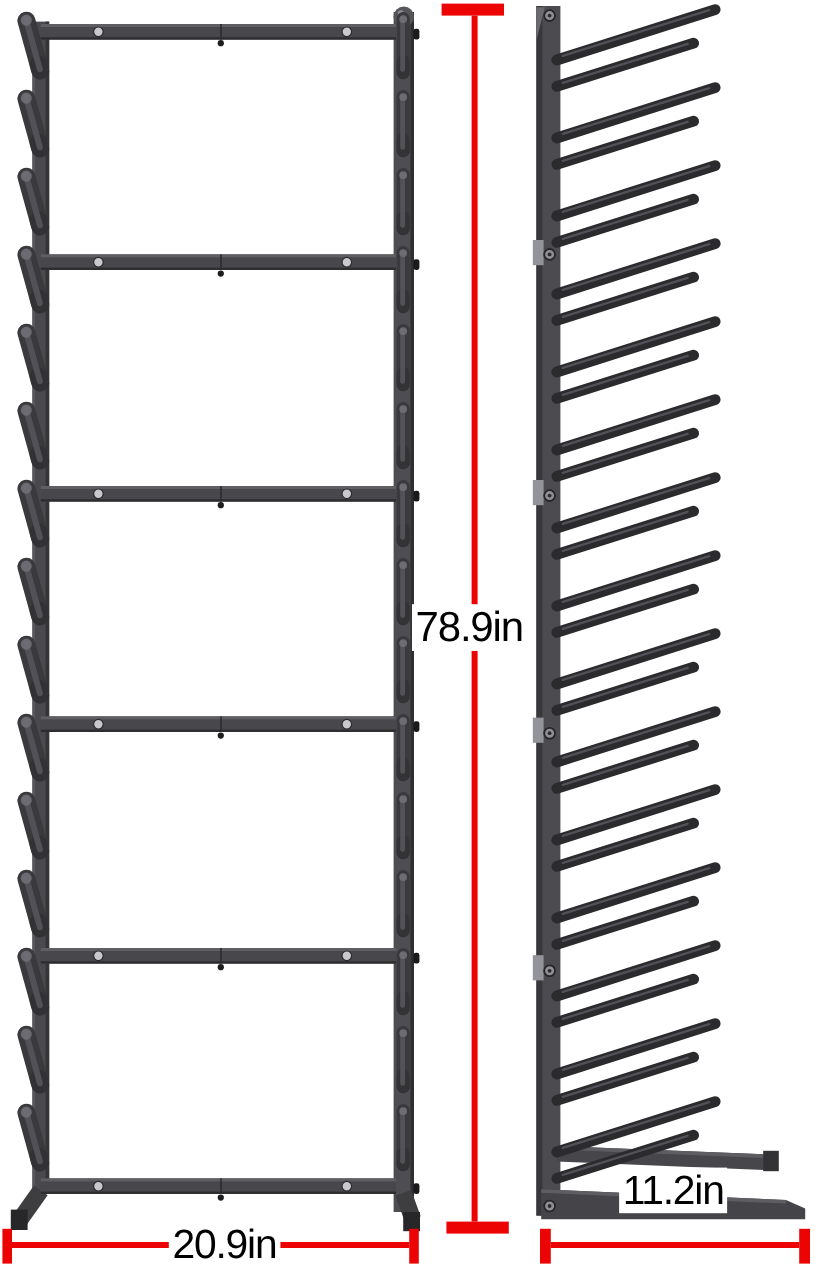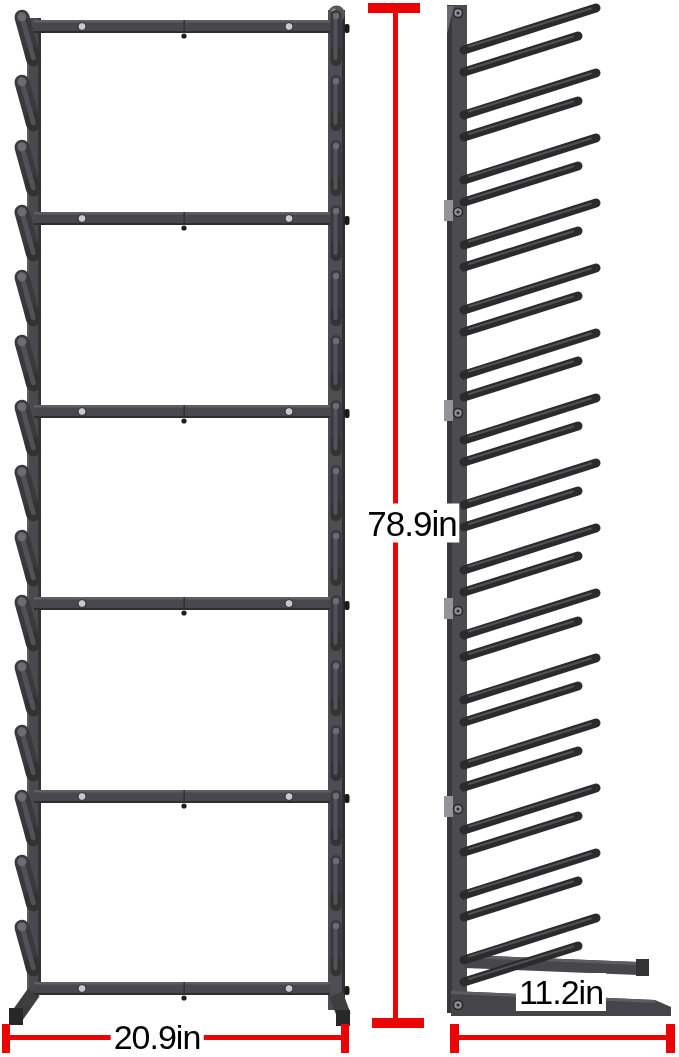--- a/index.html
+++ b/index.html
@@ -386,28 +386,28 @@
         <circle cx="458" cy="809" r="1.6" fill="#2c2c2e"></circle>
         <circle cx="458" cy="1005" r="4.5" fill="#8f8f95" stroke="#262628" stroke-width="1.5"></circle>
         <circle cx="458" cy="1005" r="1.6" fill="#2c2c2e"></circle>
       </g>
     </svg>
 
   <div>
     <div class="dim-cap" style="left:368px;top:3px;width:52px;height:10px;"></div>
     <div class="dim-line" style="left:393px;top:13px;width:5px;height:1005px;"></div>
     <div class="dim-cap" style="left:372px;top:1018px;width:52px;height:10px;"></div>
-    <div class="dim-label label-h" style="left:412px;top:523px;">78.9in</div>
+    <div class="dim-label label-h" style="left:391px;top:523px;">78.9in</div>
   </div>
 
   <div>
     <div class="dim-cap" style="left:2px;top:1024px;width:8px;height:29px;"></div>
     <div class="dim-line" style="left:10px;top:1035px;width:331px;height:5px;"></div>
     <div class="dim-cap" style="left:341px;top:1024px;width:8px;height:29px;"></div>
-    <div class="dim-label label-w" style="left:157px;top:1037px;">20.9in</div>
+    <div class="dim-label label-w" style="left:187px;top:1037px;">20.9in</div>
   </div>
 
   <div>
     <div class="dim-cap" style="left:450px;top:1024px;width:9px;height:29px;"></div>
     <div class="dim-line" style="left:459px;top:1035px;width:207px;height:5px;"></div>
     <div class="dim-cap" style="left:666px;top:1024px;width:9px;height:29px;"></div>
     <div class="dim-label label-w" style="left:561px;top:992px;">11.2in</div>
   </div>
 
 </div>

